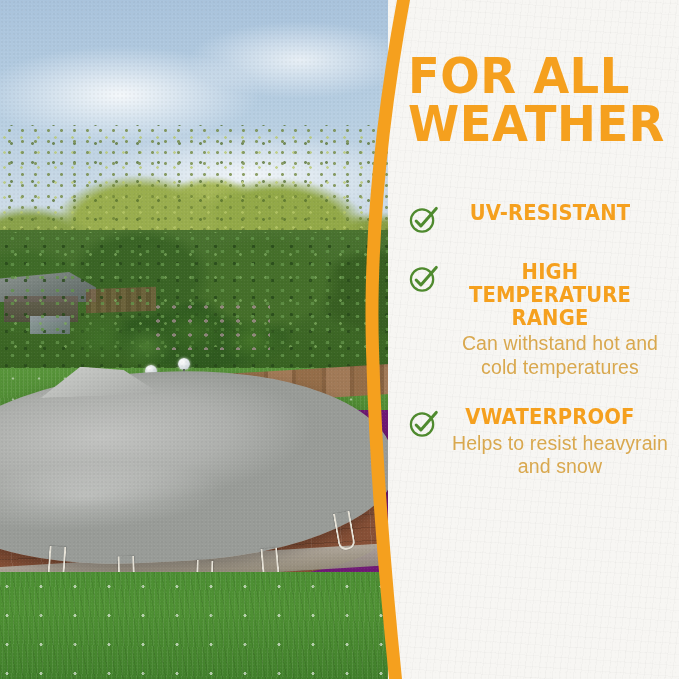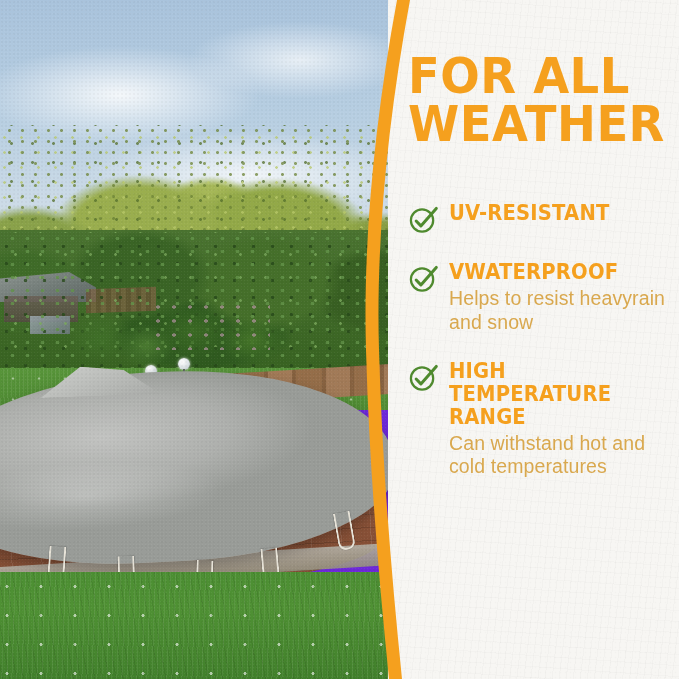--- a/index.html
+++ b/index.html
@@ -10,21 +10,21 @@
   }
   body {
     font-family: "Liberation Sans", sans-serif;
   }
 
   #scene {
     position: relative;
     width: 679px;
     height: 679px;
     overflow: hidden;
-    background: #6d28d9;
+    background: #701a75;
   }
 
   
   .photo {
     position: absolute;
     left: 0; top: 0;
     width: 400px;
     height: 679px;
     overflow: hidden;
   }
@@ -301,21 +301,21 @@
   .feature {
     display: flex;
     align-items: flex-start;
     margin-bottom: 26px;
   }
   .check-icon {
     flex: 0 0 auto;
     width: 31px; height: 31px;
     margin: 2px 10px 0 0;
   }
-  .feature-body { flex: 1 1 auto; min-width: 0; }
+  .feature-body { flex: 1 1 auto; min-width: 0; text-align: center; }
   .feature-title {
     color: #f5a01e;
     font-family: "DejaVu Sans", sans-serif;
     font-weight: bold;
     font-size: 21.5px;
     line-height: 1.06;
     letter-spacing: 0.2px;
     transform: scaleX(0.91);
     transform-origin: left center;
     margin: 0 0 3px 0;
@@ -396,33 +396,33 @@
             <div class="feature-title">UV-RESISTANT</div>
           </div>
         </div>
 
         <div class="feature">
           <svg class="check-icon" viewBox="0 0 32 32">
             <circle cx="14.5" cy="17" r="11.5" fill="none" stroke="#4f8a2e" stroke-width="2.3"></circle>
             <path d="M8.4 17.6 L13.3 22.6 L29.2 4.6" fill="none" stroke="#4f8a2e" stroke-width="3.1" stroke-linecap="round" stroke-linejoin="round"></path>
           </svg>
           <div class="feature-body">
-            <div class="feature-title">VWATERPROOF</div>
-            <div class="feature-desc">Helps to resist heavyrain and snow</div>
+            <div class="feature-title">HIGH TEMPERATURE RANGE</div>
+            <div class="feature-desc">Can withstand hot and cold temperatures</div>
           </div>
         </div>
 
         <div class="feature">
           <svg class="check-icon" viewBox="0 0 32 32">
             <circle cx="14.5" cy="17" r="11.5" fill="none" stroke="#4f8a2e" stroke-width="2.3"></circle>
             <path d="M8.4 17.6 L13.3 22.6 L29.2 4.6" fill="none" stroke="#4f8a2e" stroke-width="3.1" stroke-linecap="round" stroke-linejoin="round"></path>
           </svg>
           <div class="feature-body">
-            <div class="feature-title">HIGH TEMPERATURE RANGE</div>
-            <div class="feature-desc">Can withstand hot and cold temperatures</div>
+            <div class="feature-title">VWATERPROOF</div>
+            <div class="feature-desc">Helps to resist heavyrain and snow</div>
           </div>
         </div>
 
       </div>
     </div>
   </div>
 
   <svg class="divider-svg" viewBox="0 0 679 679">
     <path d="M397,0 C373,130 363,250 366,350 C369,460 378,570 389,679 L402,679 C391,570 382,460 379,350 C376,250 386,130 410,0 Z" fill="#f5a01e"></path>
   </svg>

